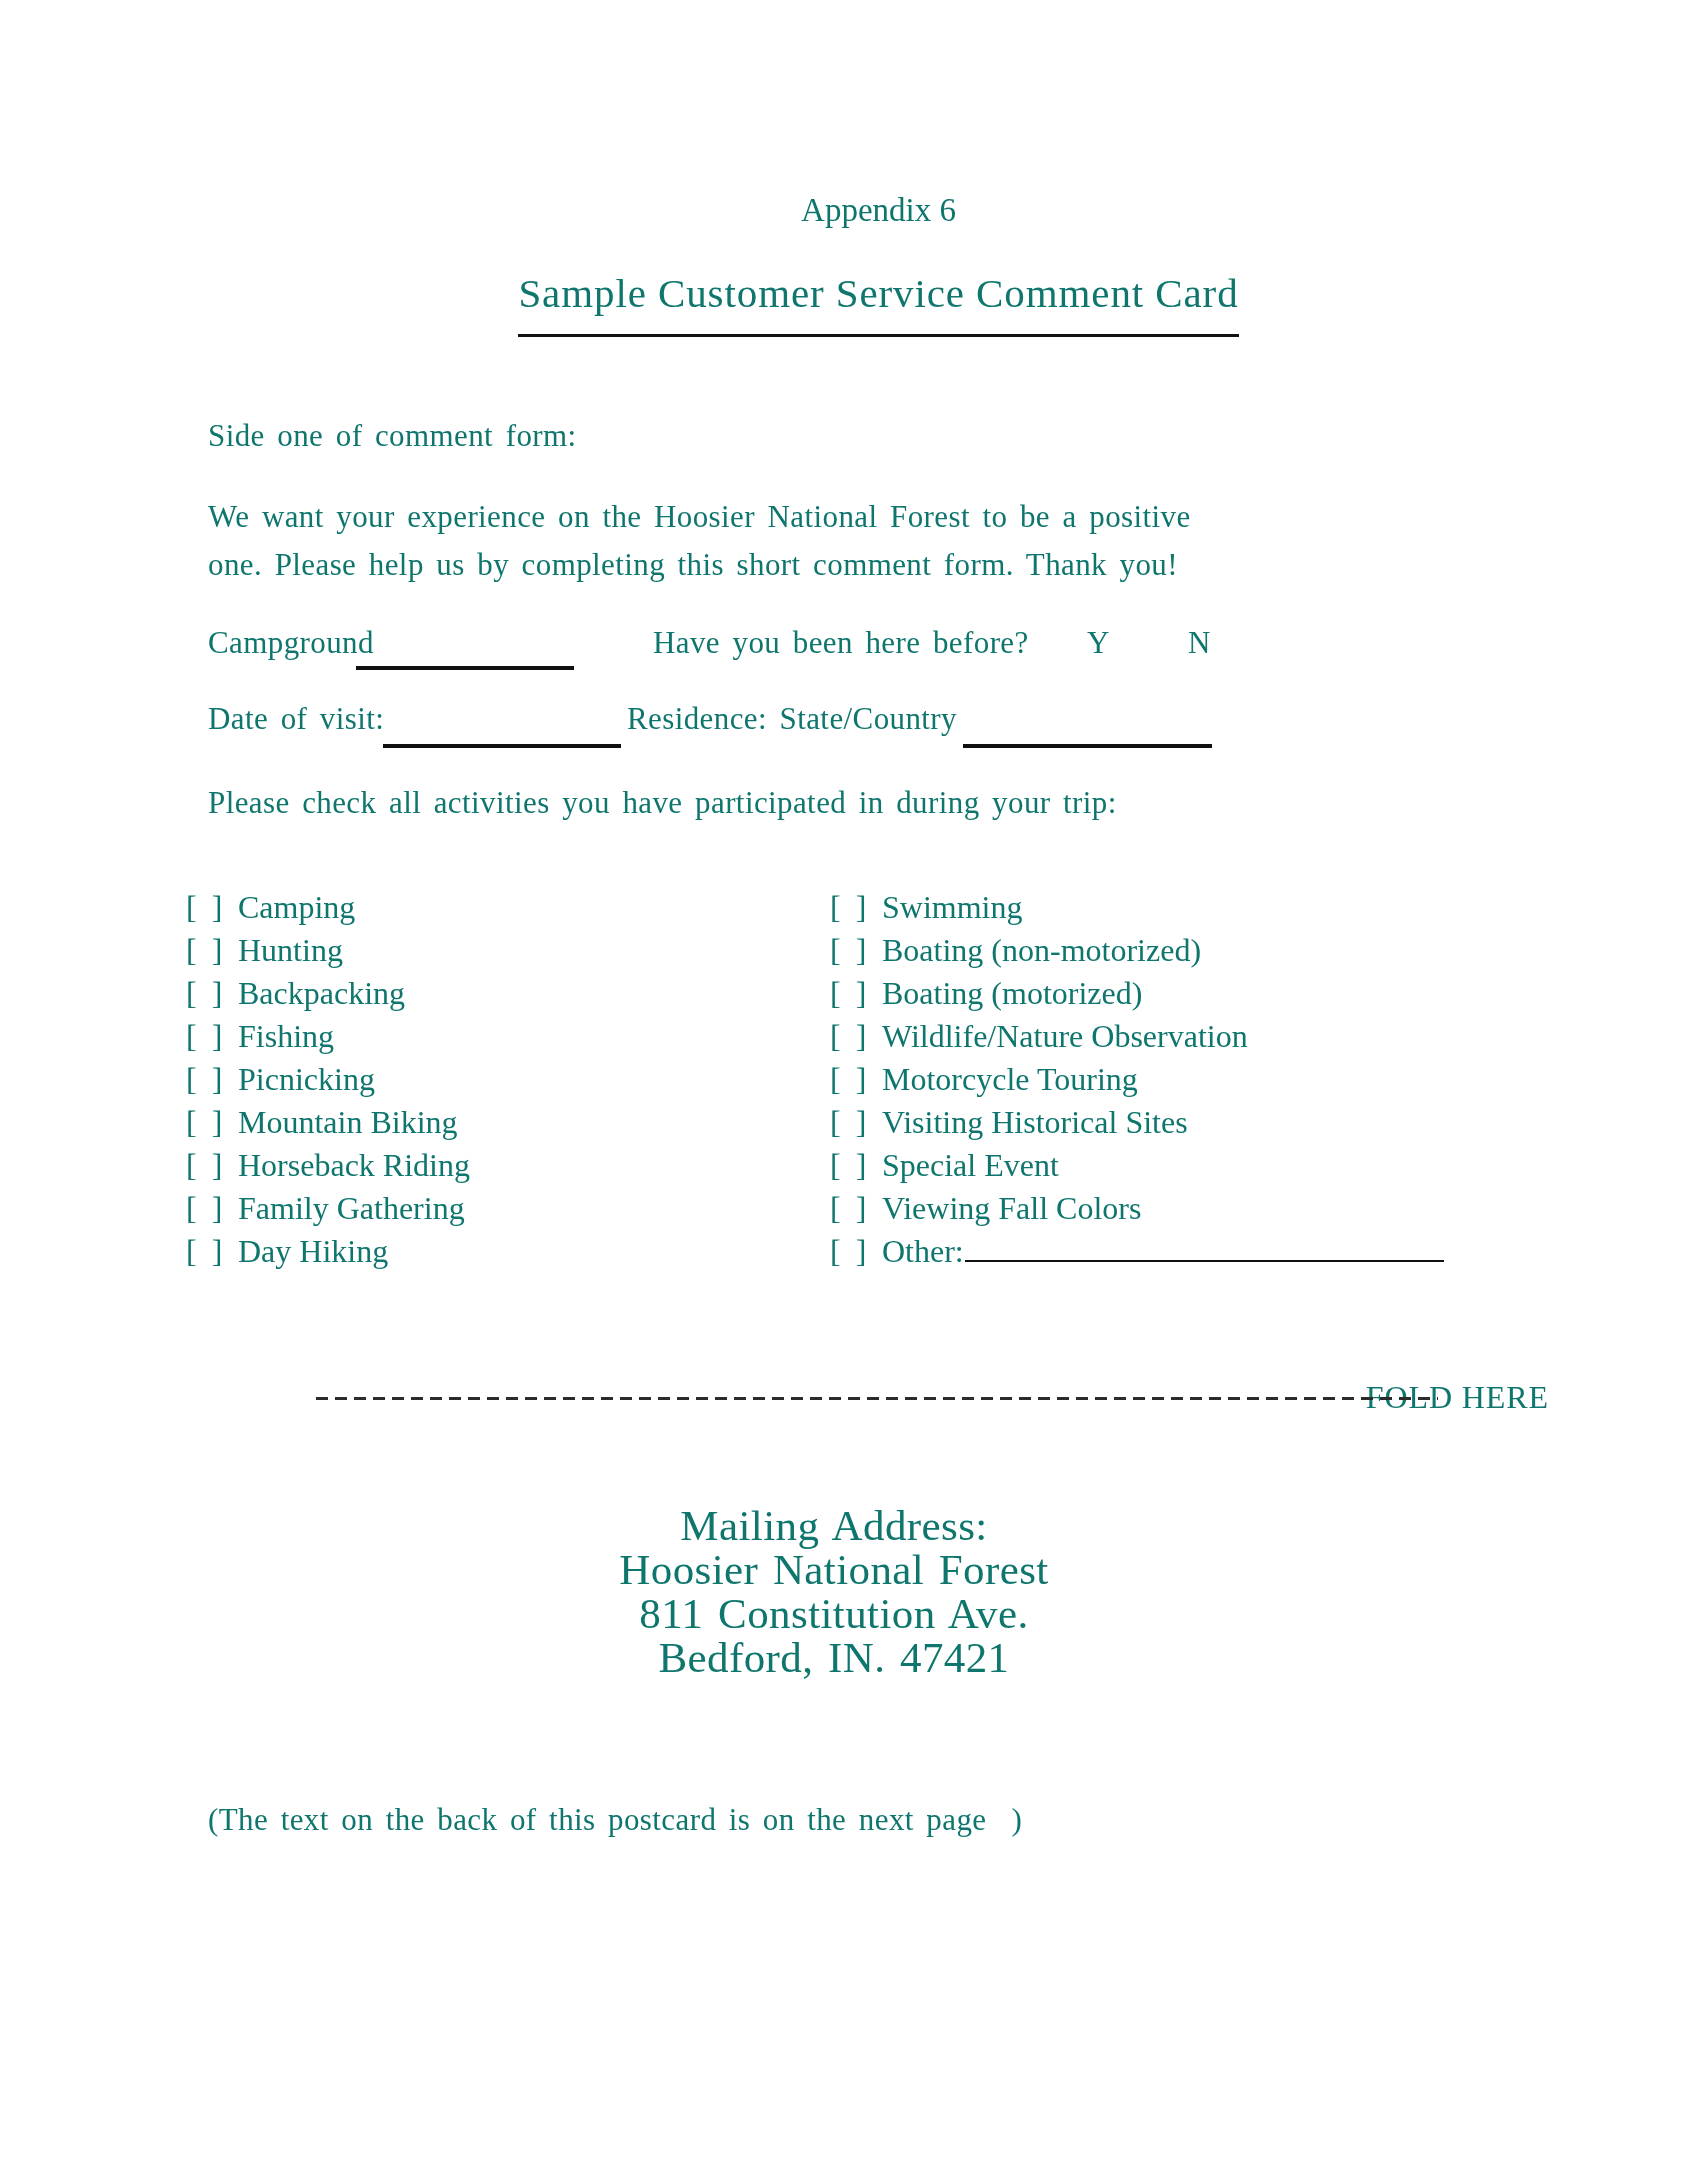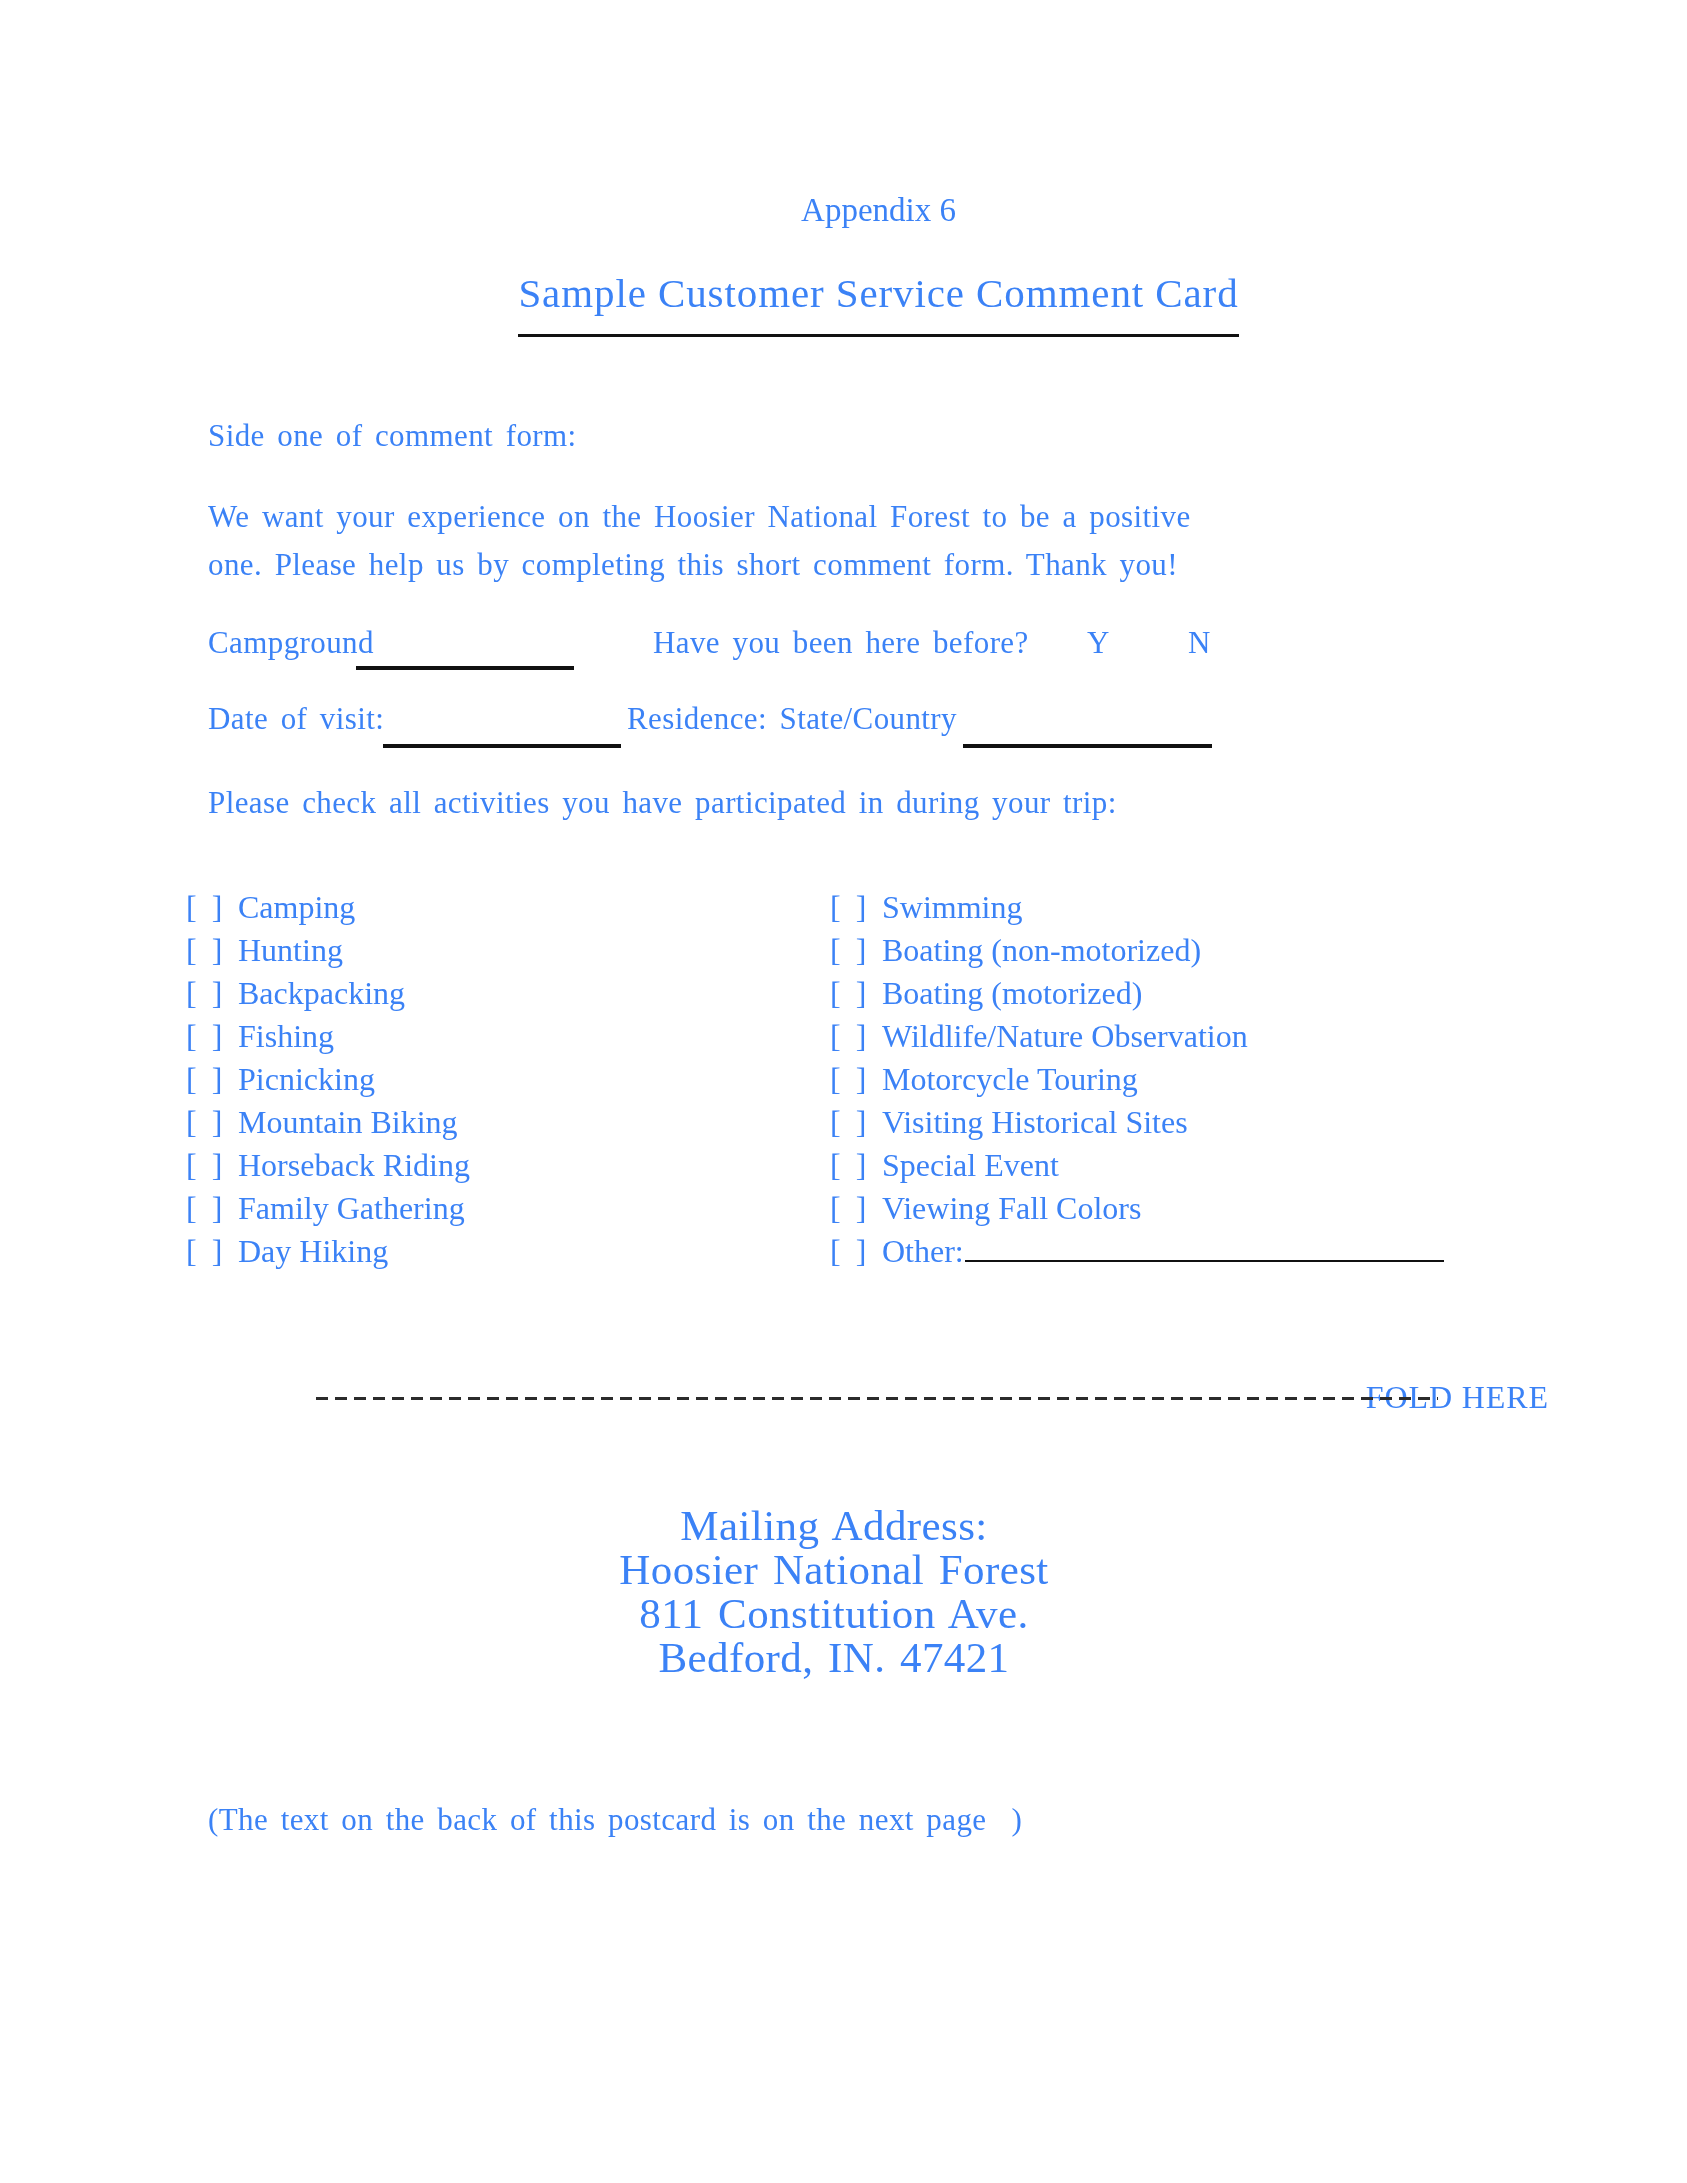--- a/index.html
+++ b/index.html
@@ -1,20 +1,20 @@
 <!DOCTYPE html>
 <html style="font-size:14px"><head>
 <meta charset="utf-8">
 <style>
   html,body { margin:0; padding:0; background:#ffffff; }
   .page {
     position:relative;
     width:1687px; height:2184px;
     background:#ffffff;
-    color:#3b82f6;
+    color:#0f766e;
     font-family:"Liberation Serif","DejaVu Serif",serif;
     overflow:hidden;
   }
   .abs { position:absolute; }
   .txt { font-size:31px; line-height:38px; letter-spacing:0.4px; word-spacing:4.4px; white-space:nowrap; }
 
   .appendix-line { top:190px; left:208px; width:1341px; text-align:center; font-size:33px; line-height:40px; }
   .title-line { top:269px; left:208px; width:1341px; text-align:center; font-size:41px; line-height:49px; letter-spacing:0.9px; }
   .title-line .u { border-bottom:3.5px solid #111; padding-bottom:18px; }
 

